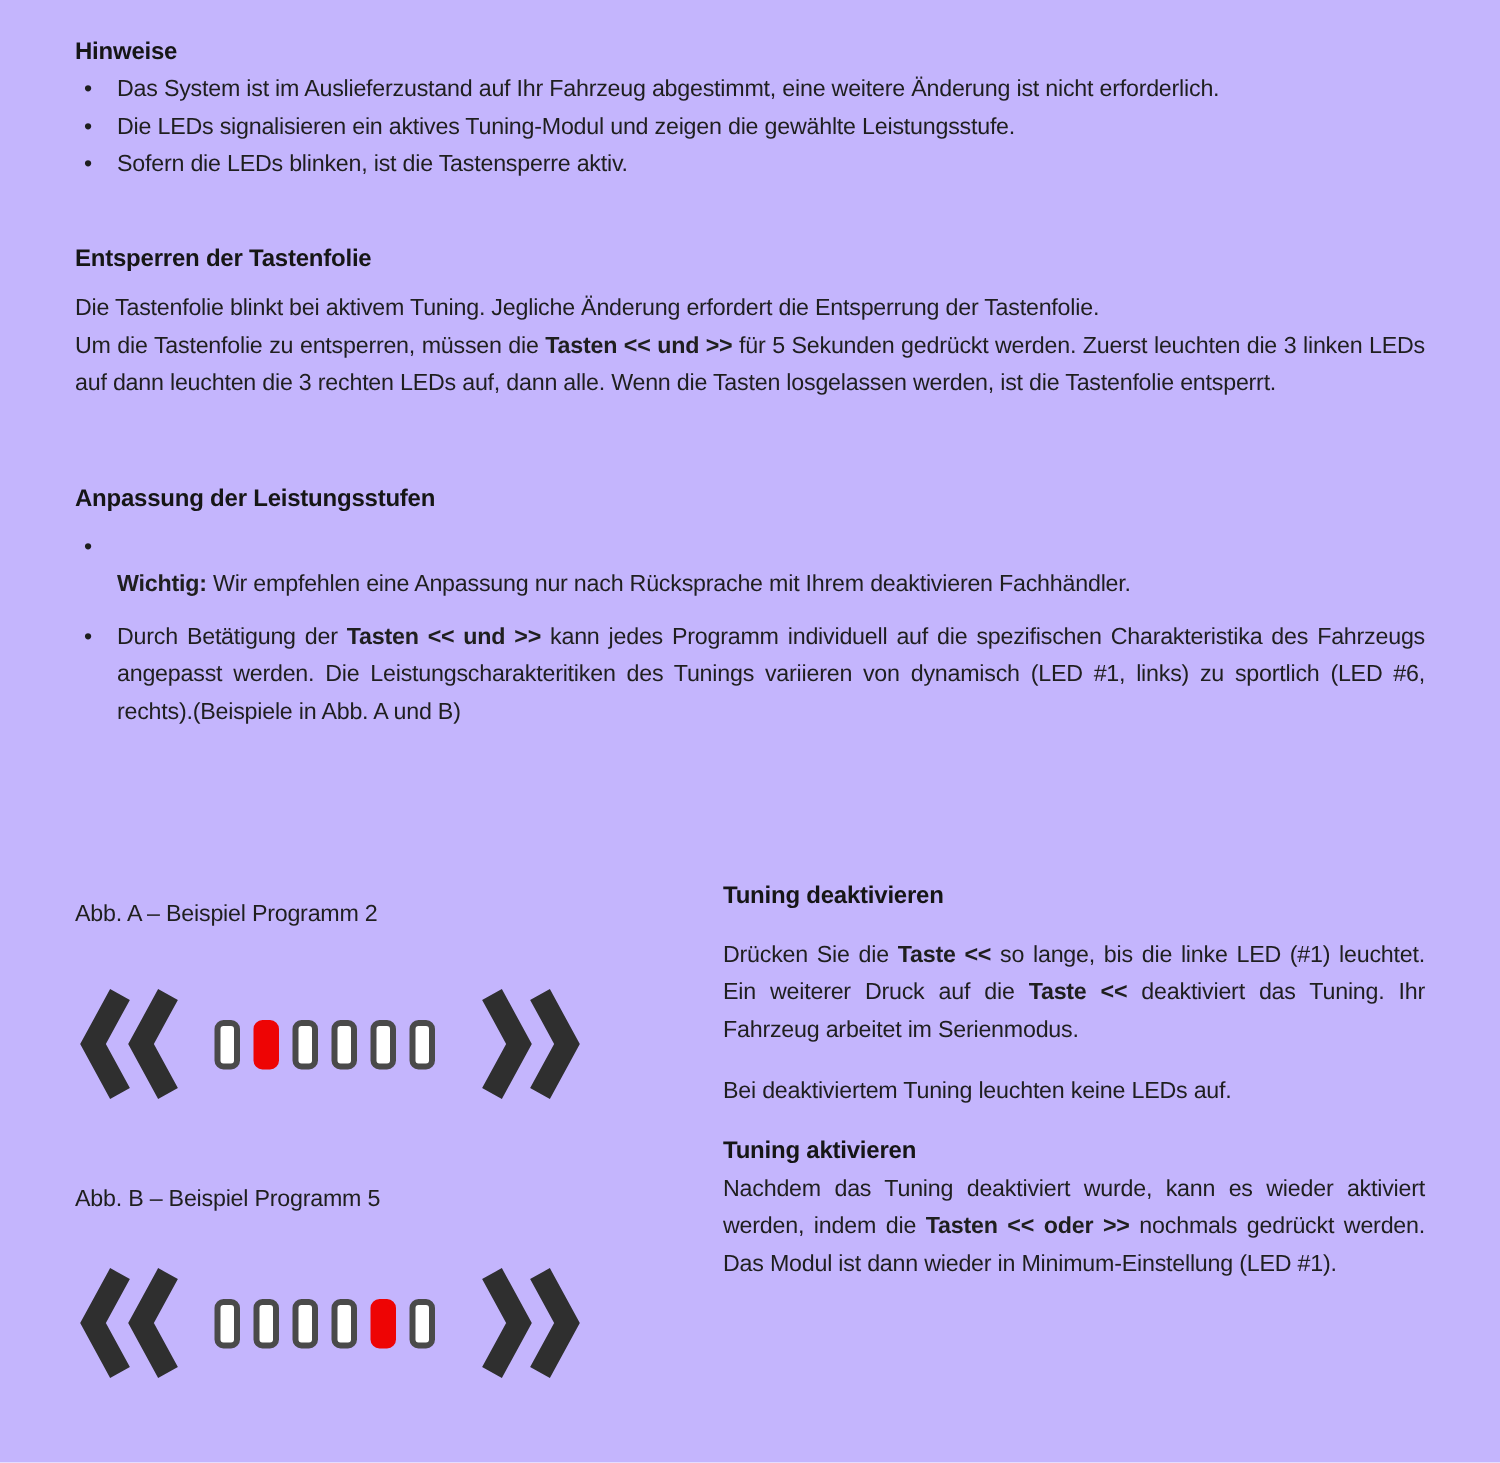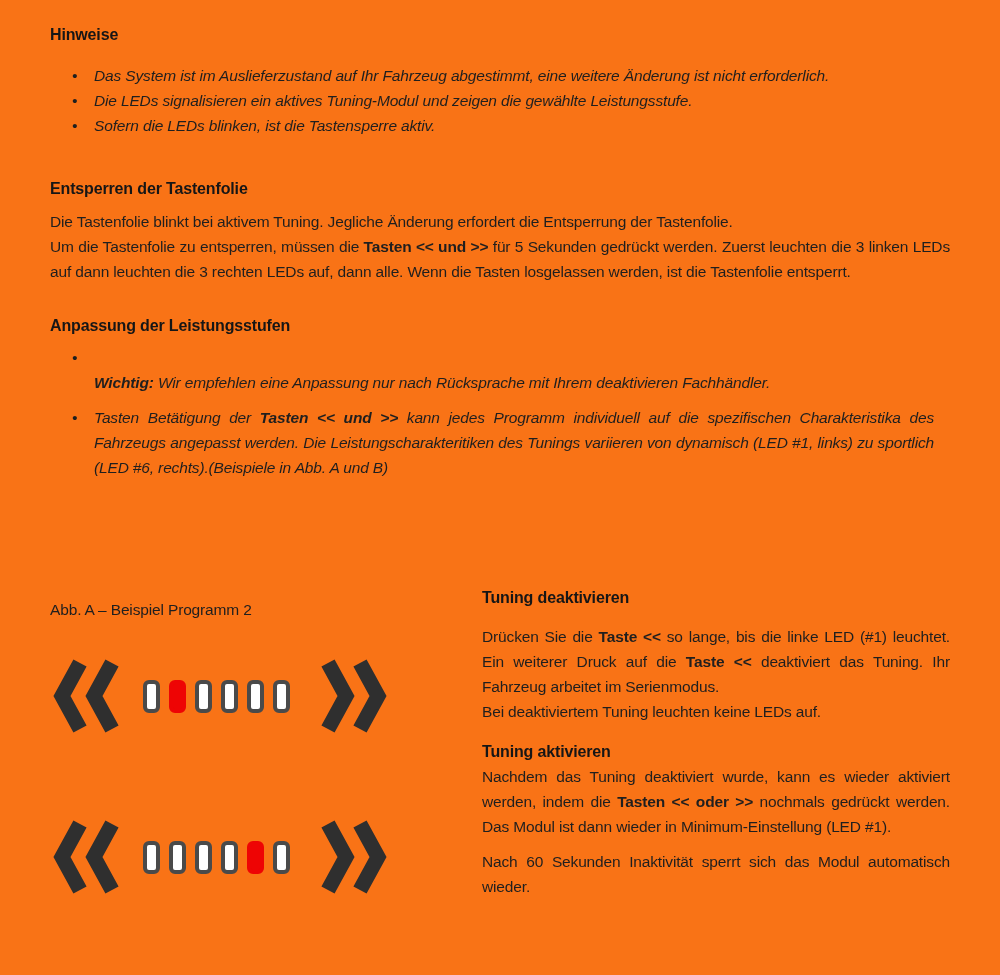--- a/index.html
+++ b/index.html
@@ -1,54 +1,54 @@
 <!DOCTYPE html>
 <html><head>
 <meta charset="utf-8">
 <style>
   html,body{margin:0;padding:0;background:#ffffff;}
   .page{
-    position:relative;width:1000px;height:975px;background:#f97316;
+    position:relative;width:1000px;height:975px;background:#c4b5fd;
     font-family:"Liberation Sans","DejaVu Sans",sans-serif;
     color:#1f1f1f;font-size:15.5px;line-height:25px;letter-spacing:-0.15px;
     overflow:hidden;
   }
   .top-section{position:absolute;left:50px;top:22px;width:900px;}
   .fig-block-a{position:absolute;left:50px;top:585px;width:420px;margin-top:12px;}
   .fig-block-b{position:absolute;left:50px;top:787px;width:420px;}
   .right-col{position:absolute;left:482px;top:585px;width:468px;}
 
   h1,h2,h3{font-size:16px;font-weight:700;margin:0;line-height:25px;color:#161616;}
   p{margin:0;text-align:justify;}
   b{font-weight:700;}
 
-  ul{margin:16px;padding:0;list-style:none;font-style:italic;}
+  ul{margin:0;padding:0;list-style:none;}
   li{position:relative;padding-left:28px;text-align:justify;}
   li::before{content:"\2022";position:absolute;left:6px;top:0;}
 
   .h-entsperren{margin-top:38px;}
   .p-entsperren-1{margin-top:8px;}
-  .h-anpassung{margin-top:29px;}
+  .h-anpassung{margin-top:52px;}
   .ul-anpassung{margin-top:7px;}
   .ul-anpassung li + li{margin-top:10px;}
 
   .fig-label{line-height:25px;}
   .led-graphic{display:flex;align-items:center;margin-top:37px;}
   .fig-block-b .led-graphic{margin-top:33px;}
   .chevrons{flex:0 0 auto;display:block;}
   .led-row{display:flex;align-items:center;gap:9px;margin-left:13px;margin-right:20px;}
   .led{
     width:17px;height:33px;box-sizing:border-box;
     border:4px solid #4a4a4a;border-radius:6px;background:#ffffff;
   }
   .led.on{border-color:#ee0404;background:#ee0404;}
 
   .right-col h3{line-height:25px;}
   .p-deakt-1{margin-top:14px;}
-  .p-deakt-2{}
+  .p-deakt-2{margin-top:16px;}
   .h-aktivieren{margin-top:15px;}
   .p-akt-1{margin-top:0;}
   .p-akt-2{margin-top:10px;}
 </style>
 </head>
 <body>
 
 <div class="page">
 
   <div class="top-section">
@@ -59,21 +59,21 @@
       <li><span>Sofern die LEDs blinken, ist die Tastensperre aktiv.</span></li>
     </ul>
 
     <h2 class="h-entsperren">Entsperren der Tastenfolie</h2>
     <p class="p-entsperren-1">Die Tastenfolie blinkt bei aktivem Tuning. Jegliche Änderung erfordert die Entsperrung der Tastenfolie.</p>
     <p class="p-entsperren-2"><span>Um die Tastenfolie zu entsperren, müssen die </span><b>Tasten &lt;&lt; und &gt;&gt;</b><span> für 5 Sekunden gedrückt werden. Zuerst leuchten die 3 linken LEDs auf dann leuchten die 3 rechten LEDs auf, dann alle. Wenn die Tasten losgelassen werden, ist die Tastenfolie entsperrt.</span></p>
 
     <h2 class="h-anpassung">Anpassung der Leistungsstufen</h2>
     <ul class="ul-anpassung">
       <li><br><b>Wichtig:</b><span> Wir empfehlen eine Anpassung nur nach Rücksprache mit Ihrem deaktivieren Fachhändler.</span></li>
-      <li><span>Tasten Betätigung der </span><b>Tasten &lt;&lt; und &gt;&gt;</b><span> kann jedes Programm individuell auf die spezifischen Charakteristika des Fahrzeugs angepasst werden. Die Leistungscharakteritiken des Tunings variieren von dynamisch (LED #1, links) zu sportlich (LED #6, rechts).(Beispiele in Abb. A und B)</span></li>
+      <li><span>Durch Betätigung der </span><b>Tasten &lt;&lt; und &gt;&gt;</b><span> kann jedes Programm individuell auf die spezifischen Charakteristika des Fahrzeugs angepasst werden. Die Leistungscharakteritiken des Tunings variieren von dynamisch (LED #1, links) zu sportlich (LED #6, rechts).(Beispiele in Abb. A und B)</span></li>
     </ul>
   </div>
 
   <div class="fig-block-a">
     <div class="fig-label">Abb. A – Beispiel Programm 2</div>
     <div class="led-graphic">
       <svg class="chevrons" width="80" height="74" viewBox="0 0 80 74">
         <polyline points="30,4 12,37 30,70" fill="none" stroke="#2f2f2f" stroke-width="15"></polyline>
         <polyline points="62,4 44,37 62,70" fill="none" stroke="#2f2f2f" stroke-width="15"></polyline>
       </svg>
@@ -86,20 +86,21 @@
           <div class="led"></div>
         </div>
       <svg class="chevrons" width="80" height="74" viewBox="0 0 80 74">
         <polyline points="18,4 36,37 18,70" fill="none" stroke="#2f2f2f" stroke-width="15"></polyline>
         <polyline points="50,4 68,37 50,70" fill="none" stroke="#2f2f2f" stroke-width="15"></polyline>
       </svg>
     </div>
   </div>
 
   <div class="fig-block-b">
+    <div class="fig-label">Abb. B – Beispiel Programm 5</div>
     <div class="led-graphic">
       <svg class="chevrons" width="80" height="74" viewBox="0 0 80 74">
         <polyline points="30,4 12,37 30,70" fill="none" stroke="#2f2f2f" stroke-width="15"></polyline>
         <polyline points="62,4 44,37 62,70" fill="none" stroke="#2f2f2f" stroke-width="15"></polyline>
       </svg>
       <div class="led-row">
           <div class="led"></div>
           <div class="led"></div>
           <div class="led"></div>
           <div class="led"></div>
@@ -113,16 +114,15 @@
     </div>
   </div>
 
   <div class="right-col">
     <h3>Tuning deaktivieren</h3>
     <p class="p-deakt-1"><span>Drücken Sie die </span><b>Taste &lt;&lt;</b><span> so lange, bis die linke LED (#1) leuchtet. Ein weiterer Druck auf die </span><b>Taste &lt;&lt;</b><span> deaktiviert das Tuning. Ihr Fahrzeug arbeitet im Serienmodus.</span></p>
     <p class="p-deakt-2">Bei deaktiviertem Tuning leuchten keine LEDs auf.</p>
 
     <h3 class="h-aktivieren">Tuning aktivieren</h3>
     <p class="p-akt-1"><span>Nachdem das Tuning deaktiviert wurde, kann es wieder aktiviert werden, indem die </span><b>Tasten &lt;&lt; oder &gt;&gt;</b><span> nochmals gedrückt werden. Das Modul ist dann wieder in Minimum-Einstellung (LED #1).</span></p>
-    <p class="p-akt-2">Nach 60 Sekunden Inaktivität sperrt sich das Modul automatisch wieder.</p>
   </div>
 
 </div>
 
 </body></html>

